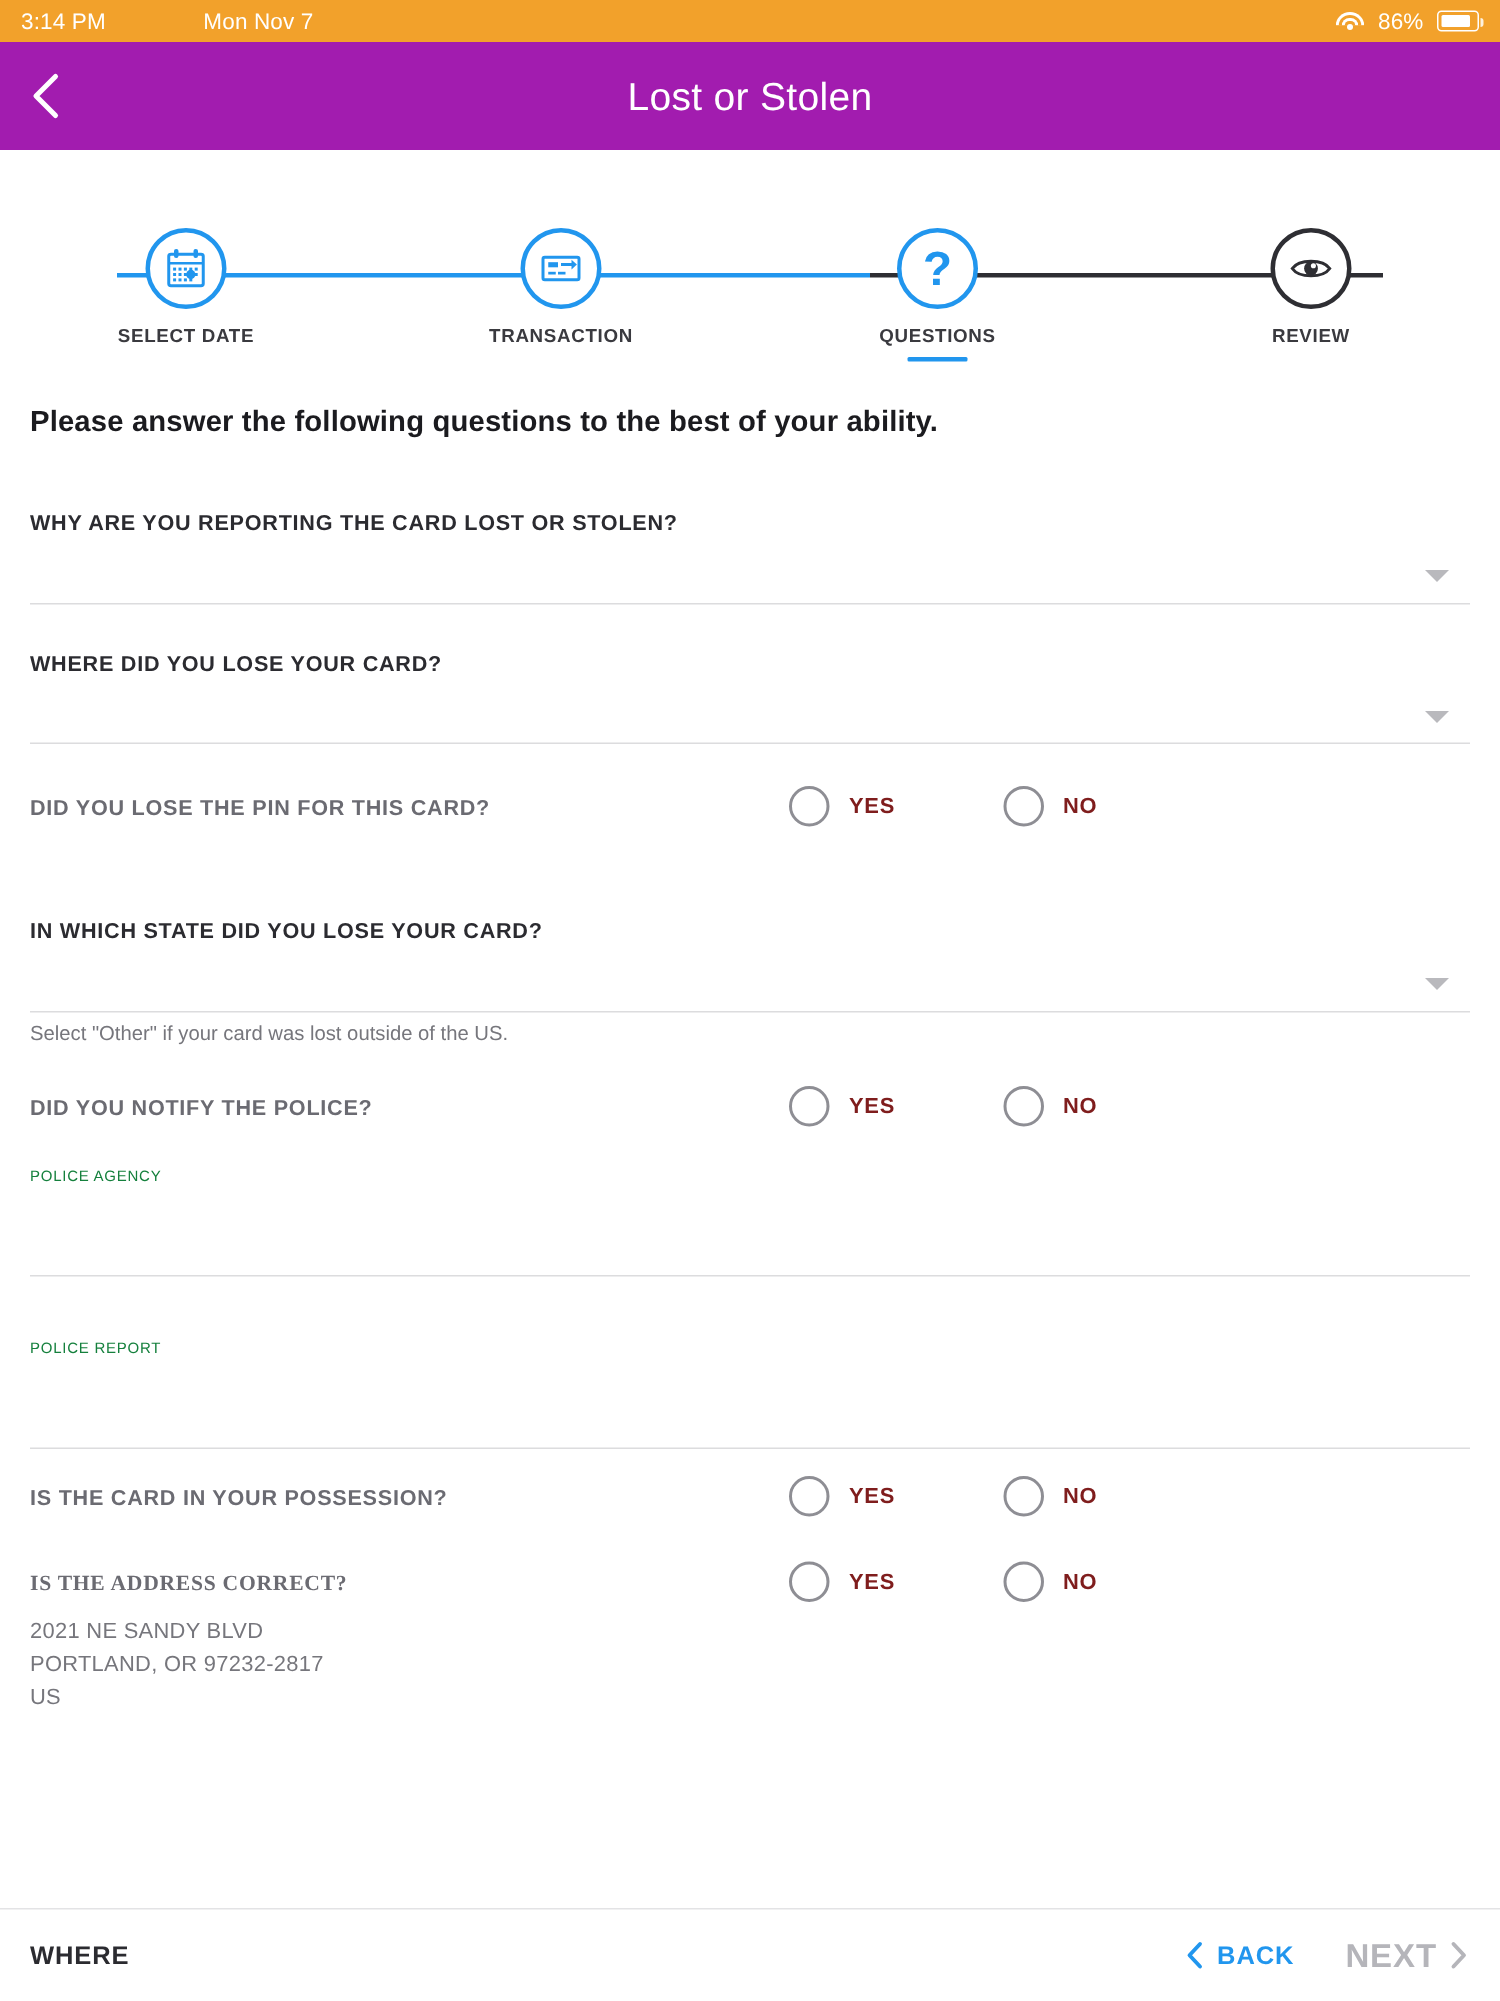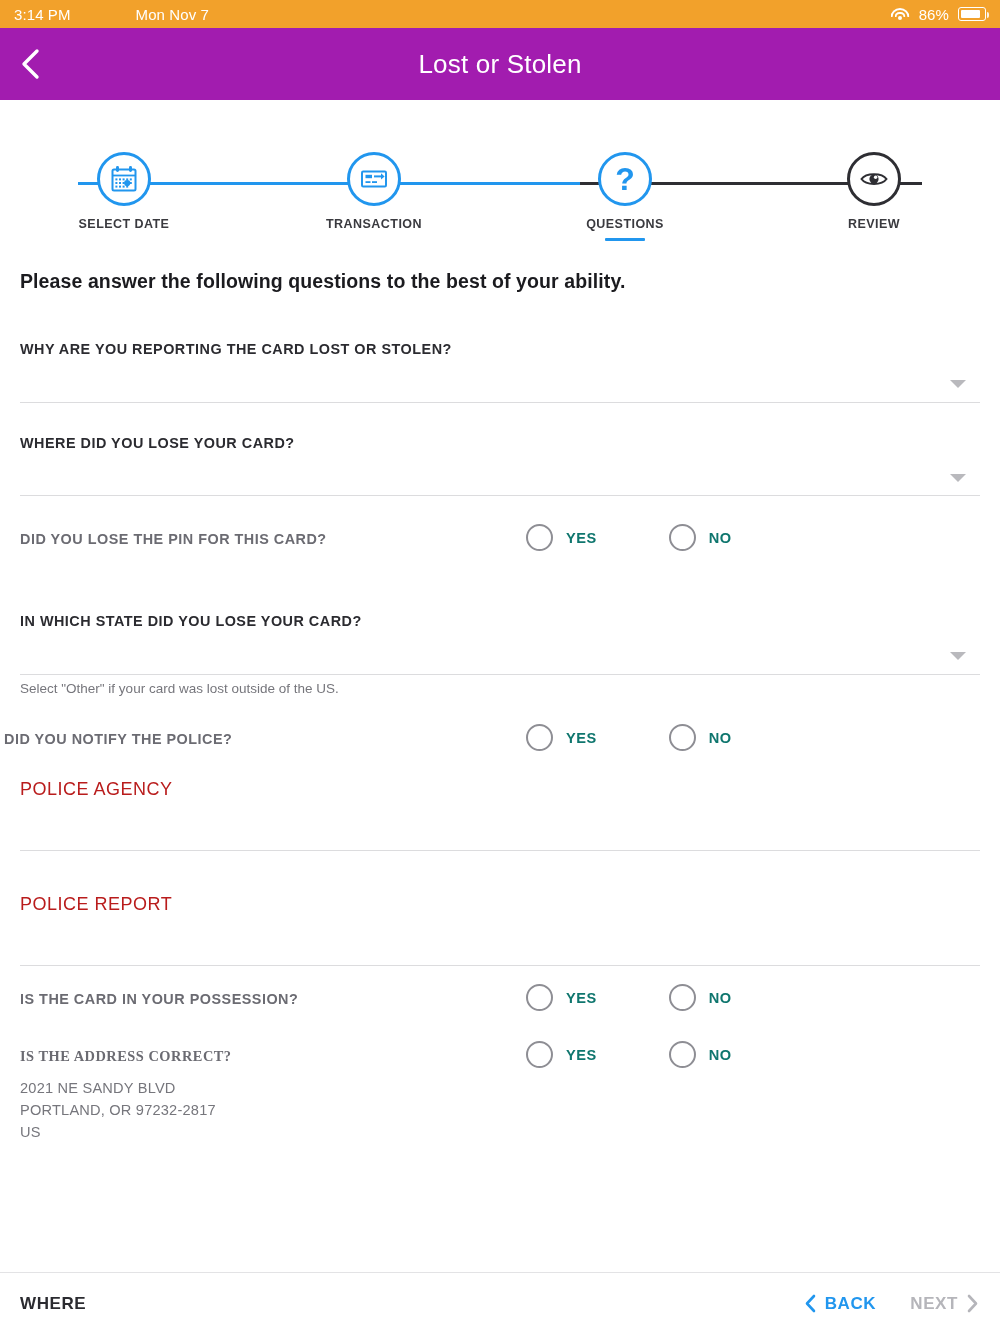--- a/index.html
+++ b/index.html
@@ -86,62 +86,62 @@
     position:absolute; top:20px; left:20px;
     font-size:19.5px; font-weight:700; color:#1b1b1f; letter-spacing:.1px;
   }
 
   .qlabel{
     font-size:14.4px; font-weight:700; letter-spacing:.5px; color:#2b2b30;
     text-transform:uppercase;
   }
   .qlabel.soft{ font-weight:700; color:#6b6b72; }
   .ph-label{
-    font-size:18px; font-weight:400; letter-spacing:.5px; color:#b91c1c;
+    font-size:10px; font-weight:400; letter-spacing:.5px; color:#15803d;
     text-transform:uppercase;
   }
   .helper{ font-size:13.5px; color:#76767c; }
 
   .rule{ position:absolute; left:20px; width:960px; height:1px; background:#dcdcde; }
 
   .caret{
     position:absolute; width:0; height:0;
     border-left:8px solid transparent; border-right:8px solid transparent;
     border-top:8px solid #b9b9bd;
   }
 
   .radio-group{ position:absolute; display:flex; align-items:center; }
   .radio-opt{ display:flex; align-items:center; cursor:pointer; }
   .radio-opt + .radio-opt{ margin-left:72px; }
   .radio-dot{
     width:27px; height:27px; border-radius:50%; border:2.2px solid #8e8e94; background:#fff;
   }
   .radio-txt{
-    margin-left:13px; font-size:14.6px; font-weight:700; letter-spacing:.5px; color:#0f766e;
+    margin-left:13px; font-size:14.6px; font-weight:700; letter-spacing:.5px; color:#7f1d1d;
   }
 
   .addr{ font-size:14.6px; color:#76767c; line-height:22px; letter-spacing:.2px; }
 
   
   .footer{
     position:absolute; bottom:0; left:0; width:1000px; height:62px;
     border-top:1px solid #e3e3e5; background:#fff; display:flex; align-items:center;
   }
   .btn-cancel{
     margin-left:20px; font-size:17px; font-weight:700; letter-spacing:.6px;
     color:#2b2b30; cursor:pointer;
   }
   .foot-right{ margin-left:auto; margin-right:22px; display:flex; align-items:center; gap:34px; }
   .btn-back{
     display:flex; align-items:center; gap:9px; color:#2196EE;
     font-size:17px; font-weight:700; letter-spacing:.6px; cursor:pointer;
   }
   .btn-next{
     display:flex; align-items:center; gap:9px; color:#b5b5ba;
-    font-size:17px; font-weight:700; letter-spacing:.6px; cursor:default;
+    font-size:22px; font-weight:700; letter-spacing:.6px; cursor:default;
   }
 </style>
 </head>
 <body>
 
 <div class="app">
 
   <div class="statusbar">
     <span class="sb-time">3:14 PM</span>
     <span class="sb-date">Mon Nov 7</span>
@@ -268,21 +268,21 @@
     </div>
 
     <div class="qlabel" style="position:absolute; top:363px; left:20px;">IN WHICH STATE DID YOU LOSE YOUR CARD?</div>
     <div style="position:absolute; top:387px; left:20px; width:960px; height:35px;">
       <span style="position:absolute; top:8px; left:0; font-size:15px; color:#2b2b30;"></span>
       <span class="caret" style="top:15px; right:14px;"></span>
     </div>
     <div class="rule" style="top:424px;"></div>
     <div class="helper" style="position:absolute; top:431px; left:20px;">Select "Other" if your card was lost outside of the US.</div>
 
-    <div class="qlabel soft" style="position:absolute; top:481px; left:4px;">DID YOU NOTIFY THE POLICE?</div>
+    <div class="qlabel soft" style="position:absolute; top:481px; left:20px;">DID YOU NOTIFY THE POLICE?</div>
     <div class="radio-group" style="top:474px; left:526px;">
       <div class="radio-opt">
         <span class="radio-dot"></span>
         <span class="radio-txt">YES</span>
       </div>
       <div class="radio-opt">
         <span class="radio-dot"></span>
         <span class="radio-txt">NO</span>
       </div>
     </div>

